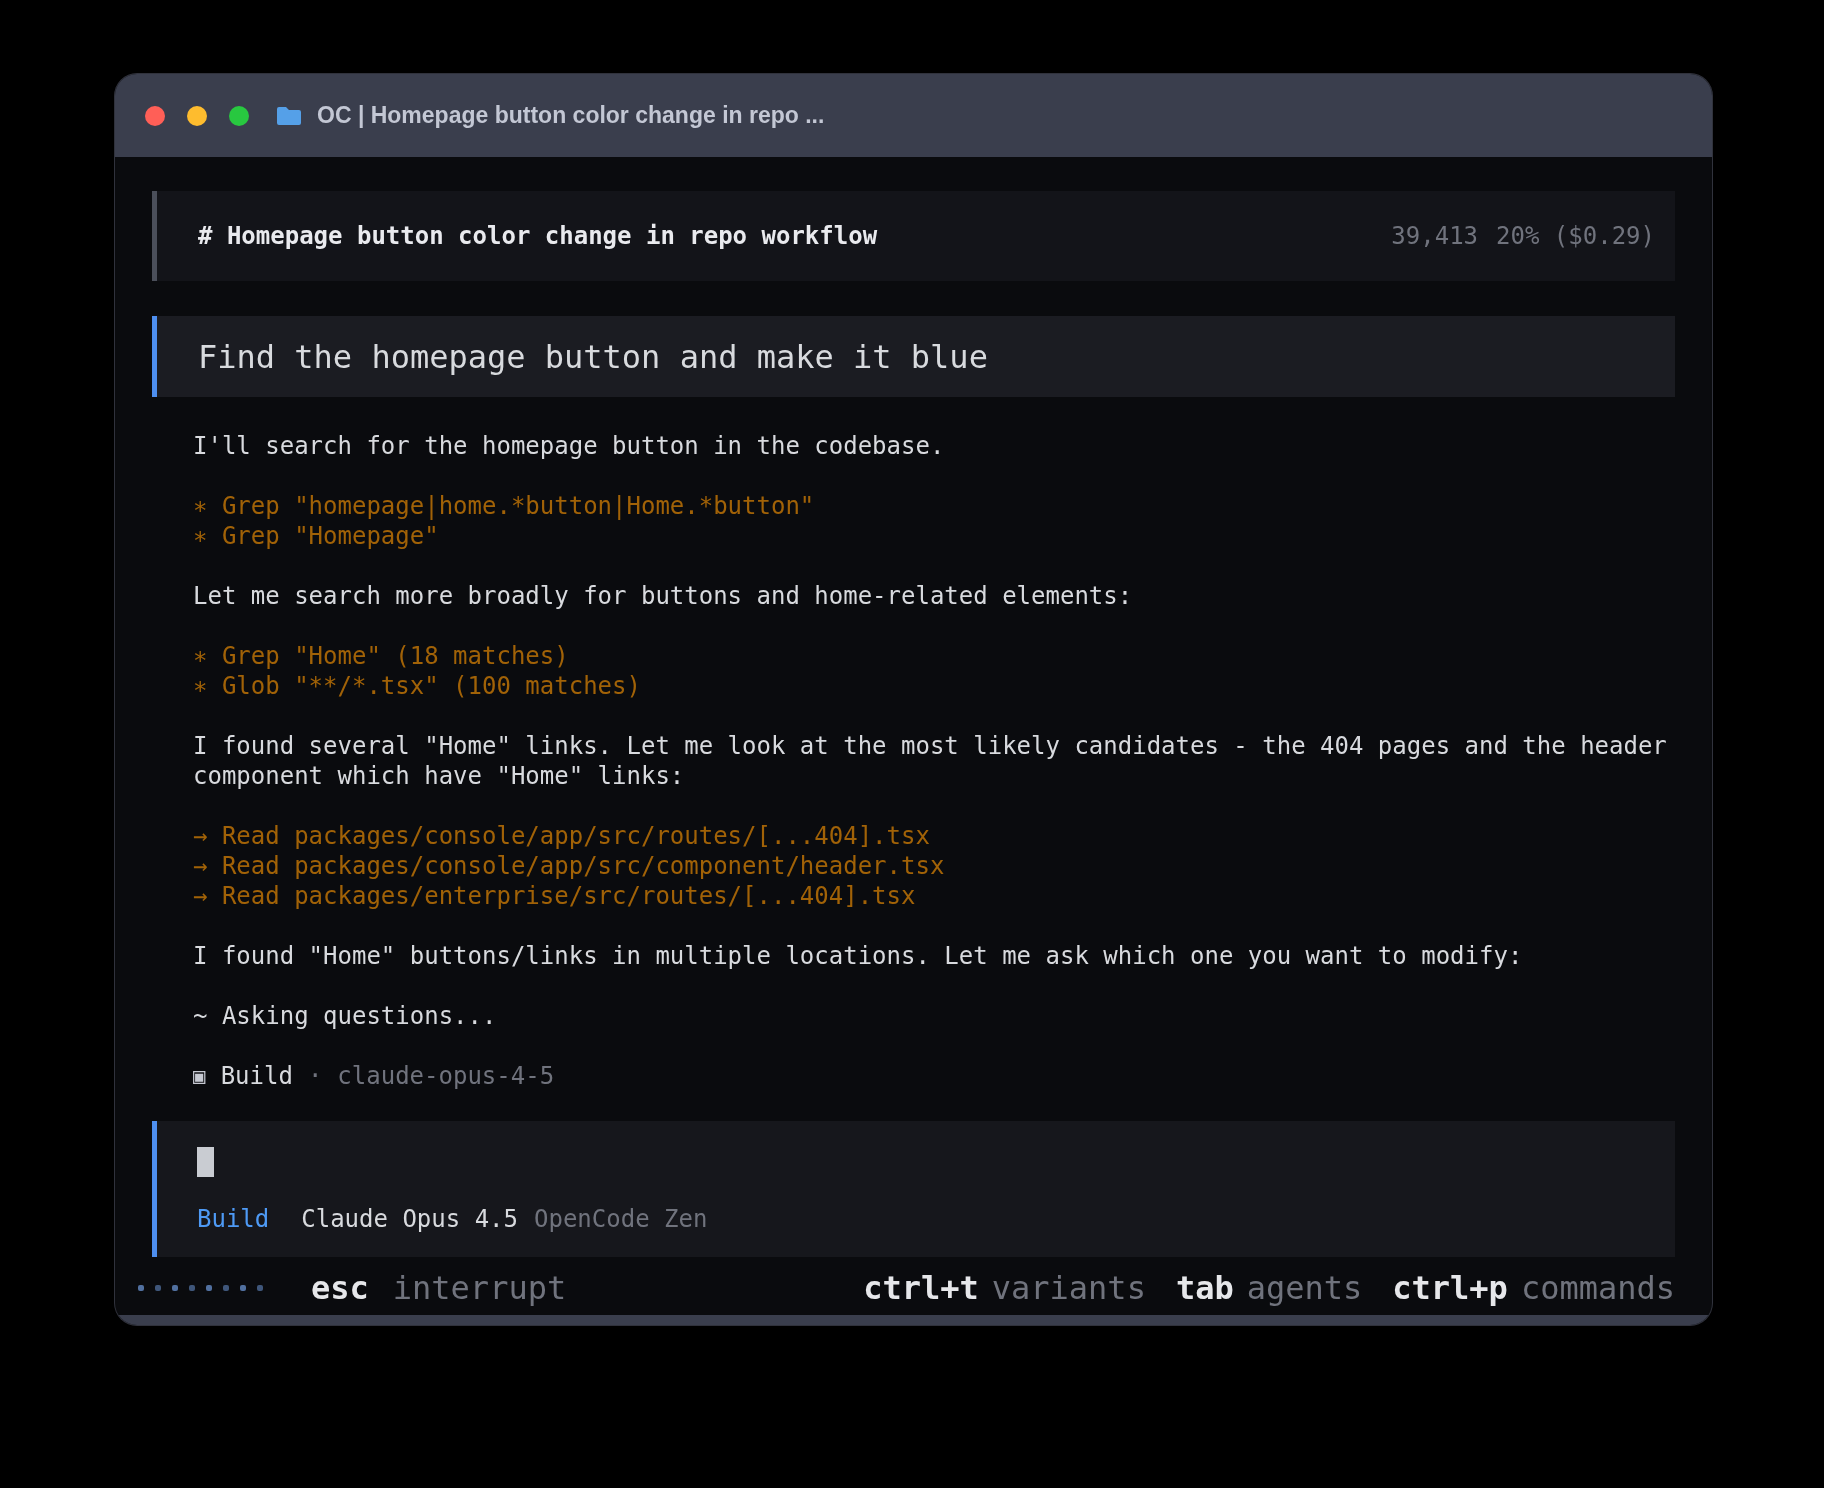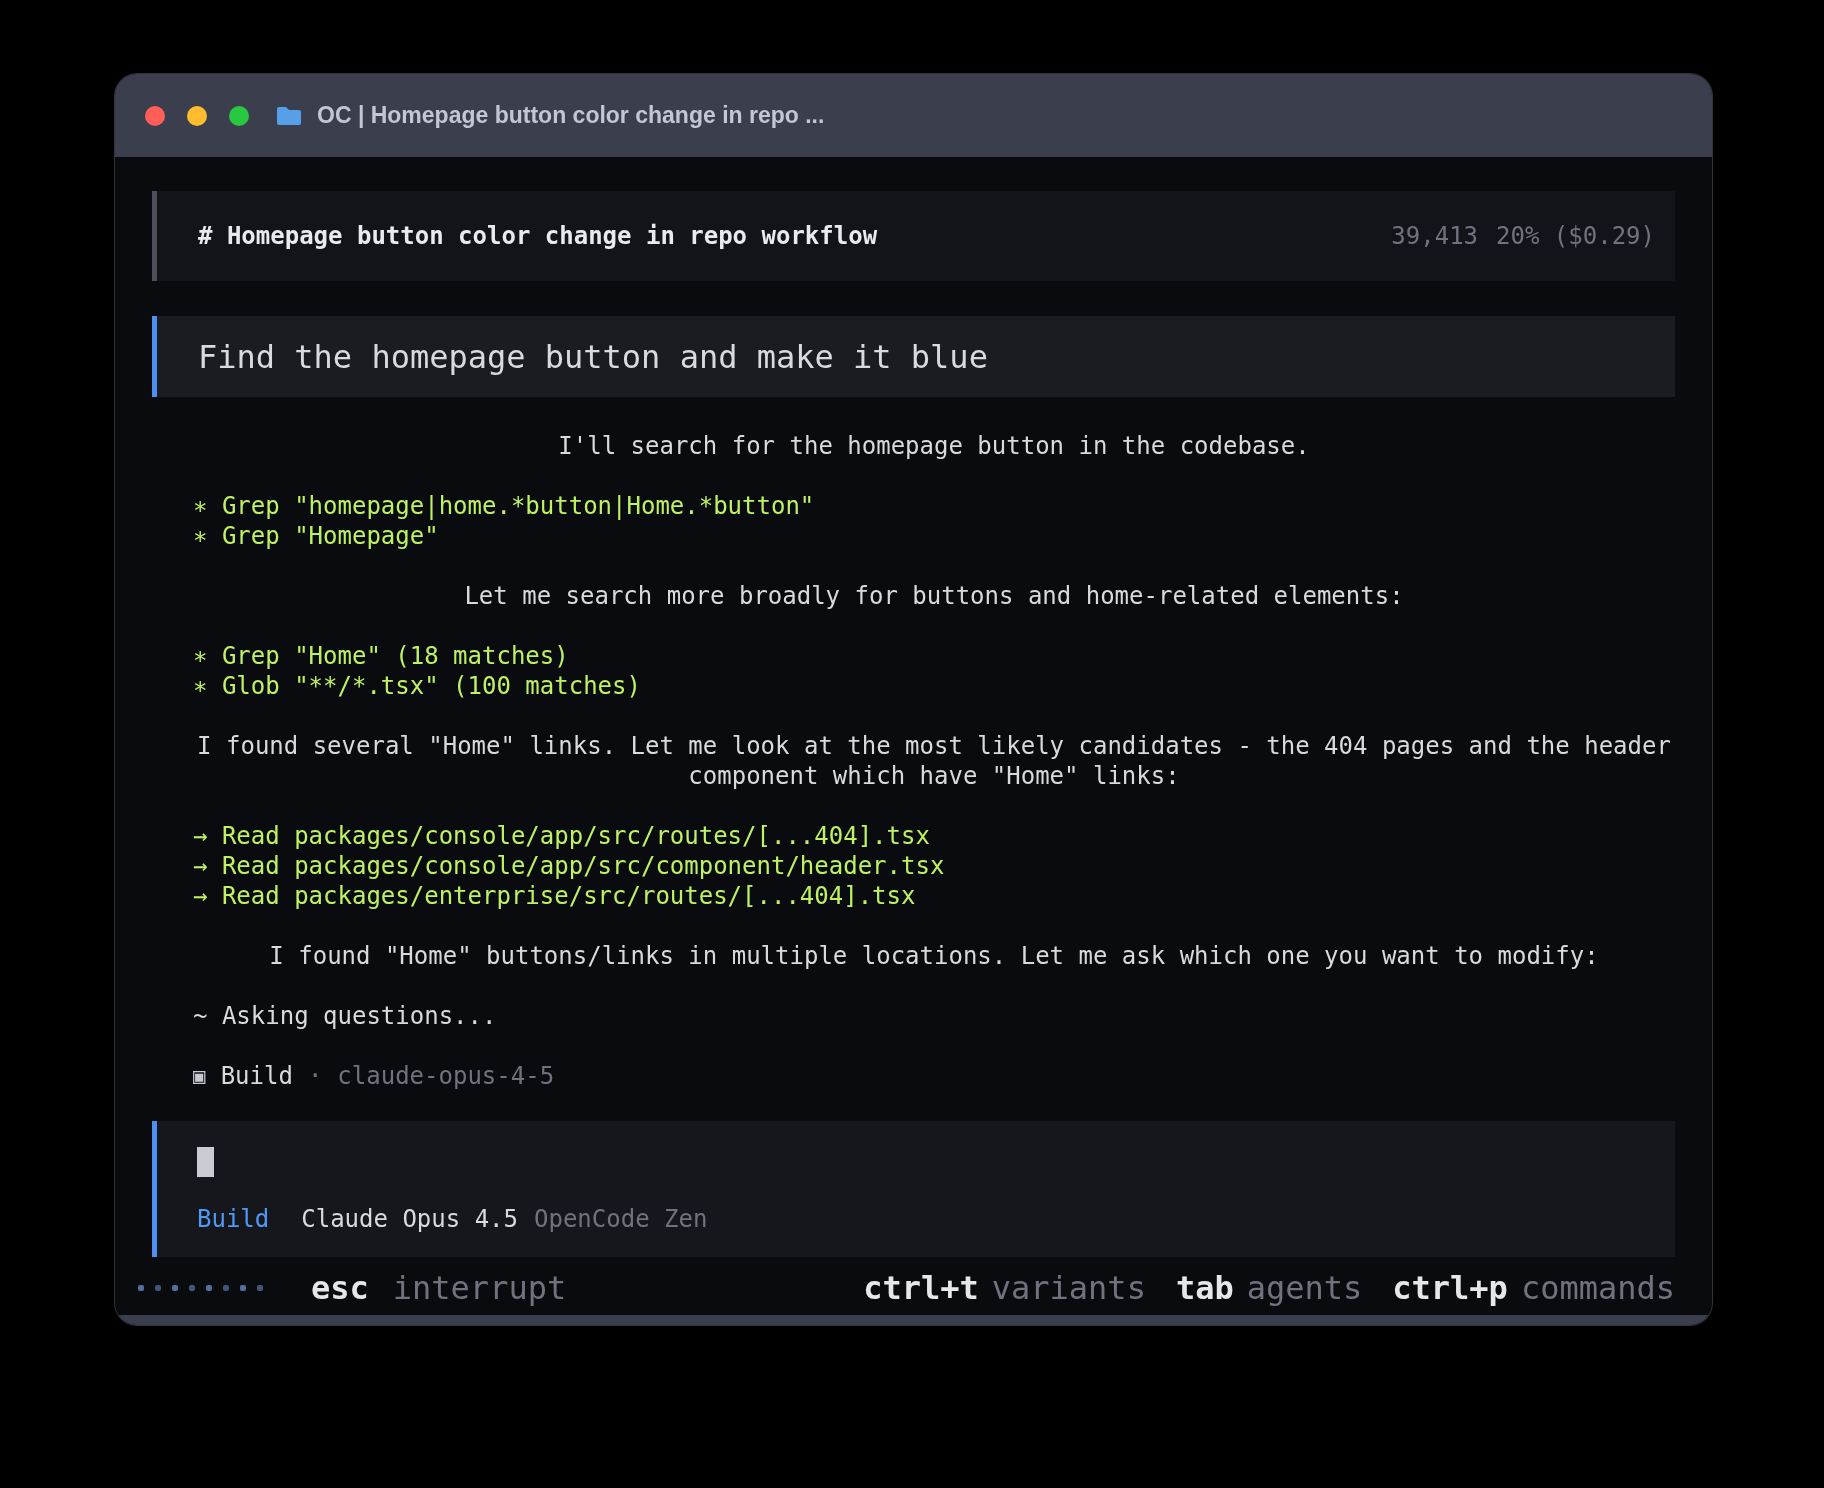--- a/index.html
+++ b/index.html
@@ -66,22 +66,22 @@
     white-space: pre;
   }
 
   .transcript {
     margin-top: 34px;
     padding-left: 41px;
     font-size: 24px;
   }
   .para { margin-bottom: 30px; }
   .line { line-height: 30px; white-space: pre-wrap; }
-  .t-text { color: #d8dade; text-align: center; }
-  .t-tool { color: #bef264; }
+  .t-text { color: #d8dade; }
+  .t-tool { color: #a16207; }
   .t-status { color: #d8dade; }
 
   .agent-line {
     display: flex;
     align-items: center;
     gap: 15px;
     line-height: 30px;
     margin-bottom: 30px;
     font-size: 24px;
   }

